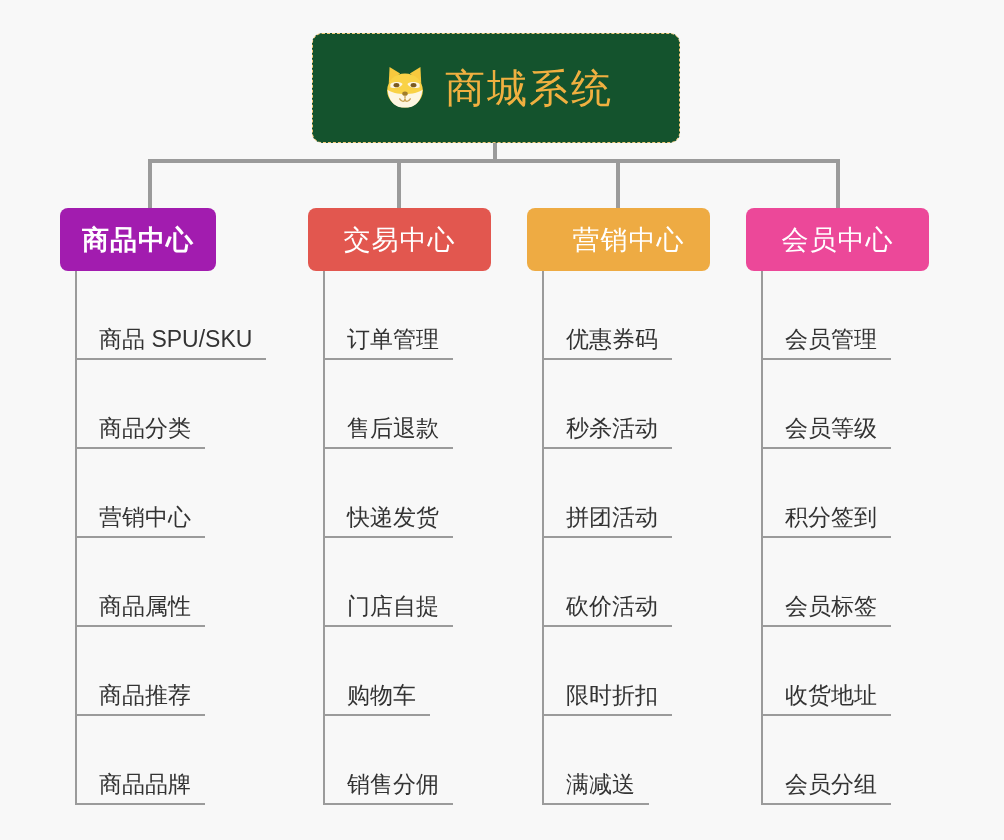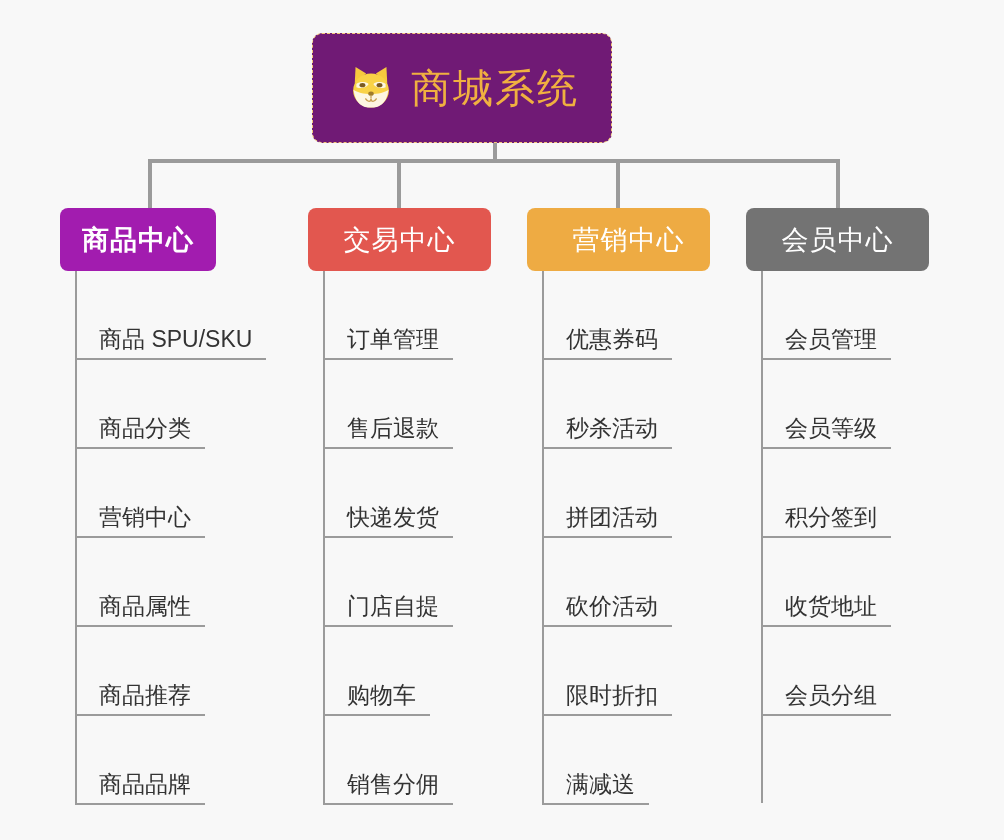--- a/index.html
+++ b/index.html
@@ -17,26 +17,26 @@
     position: relative;
     width: 1004px;
     height: 840px;
   }
 
   
   #root-node {
     position: absolute;
     left: 312px;
     top: 33px;
-    width: 300px;
+    width: 368px;
     height: 110px;
     box-sizing: border-box;
     border: 1.5px dashed #f3c97a;
     border-radius: 10px;
-    background: #701a75;
+    background: #14532d;
     display: flex;
     align-items: center;
     justify-content: center;
     gap: 14px;
   }
   #root-title {
     font-size: 40px;
     color: #f0b040;
     letter-spacing: 2px;
     line-height: 1;
@@ -217,35 +217,38 @@
           </div>
           <div class="leaf">
             <div class="leaf-inner"><span class="leaf-label">限时折扣</span></div>
           </div>
           <div class="leaf">
             <div class="leaf-inner"><span class="leaf-label">满减送</span></div>
           </div>
         </div>
       </div>
       <div class="column" style="left: 746px; width: 183px;">
-        <div class="cat-box" style="background: #737373; width: 183px;">
+        <div class="cat-box" style="background: #ec4899; width: 183px;">
           <span>会员中心</span>
         </div>
         <div class="leaf-list">
           <div class="leaf-spine" style="height: 532px;"></div>
           <div class="leaf">
             <div class="leaf-inner"><span class="leaf-label">会员管理</span></div>
           </div>
           <div class="leaf">
             <div class="leaf-inner"><span class="leaf-label">会员等级</span></div>
           </div>
           <div class="leaf">
             <div class="leaf-inner"><span class="leaf-label">积分签到</span></div>
           </div>
           <div class="leaf">
+            <div class="leaf-inner"><span class="leaf-label">会员标签</span></div>
+          </div>
+          <div class="leaf">
             <div class="leaf-inner"><span class="leaf-label">收货地址</span></div>
           </div>
           <div class="leaf">
             <div class="leaf-inner"><span class="leaf-label">会员分组</span></div>
           </div>
         </div>
       </div>
     </div>
 
 </div>

